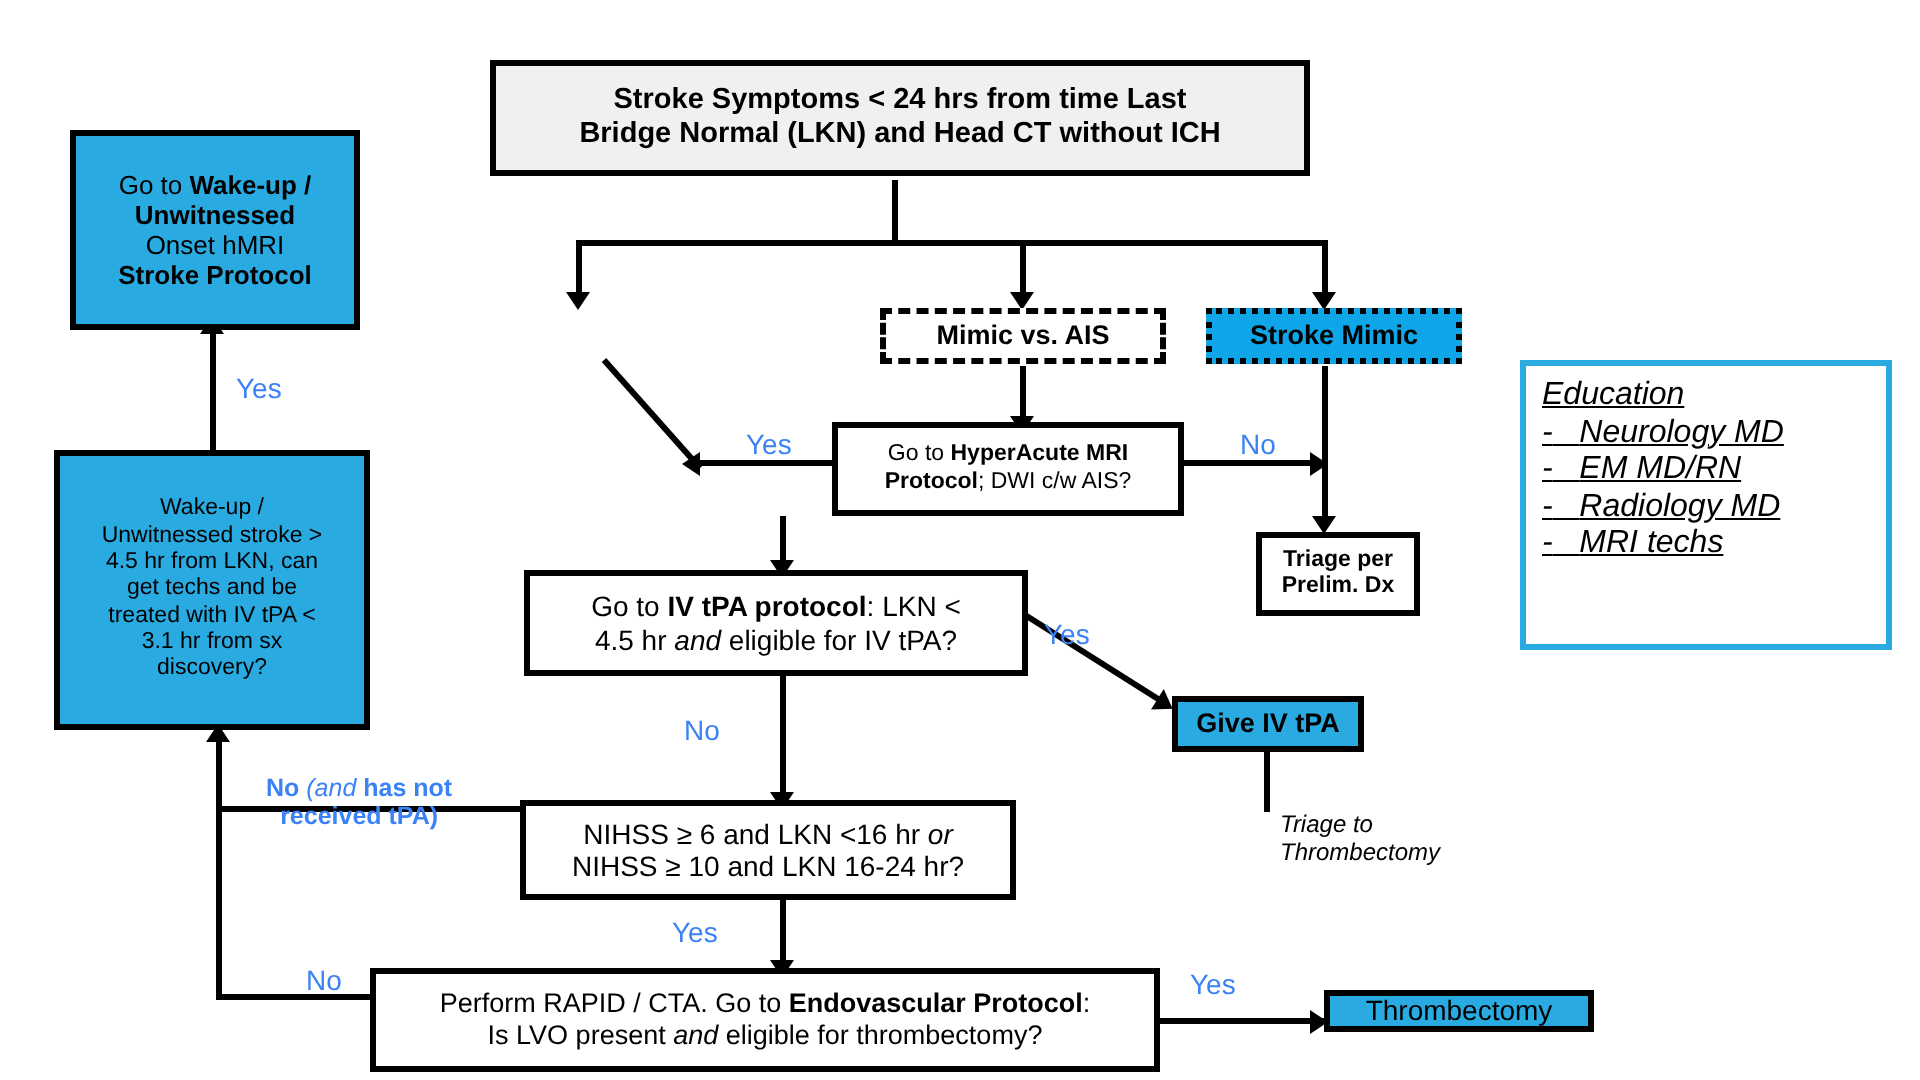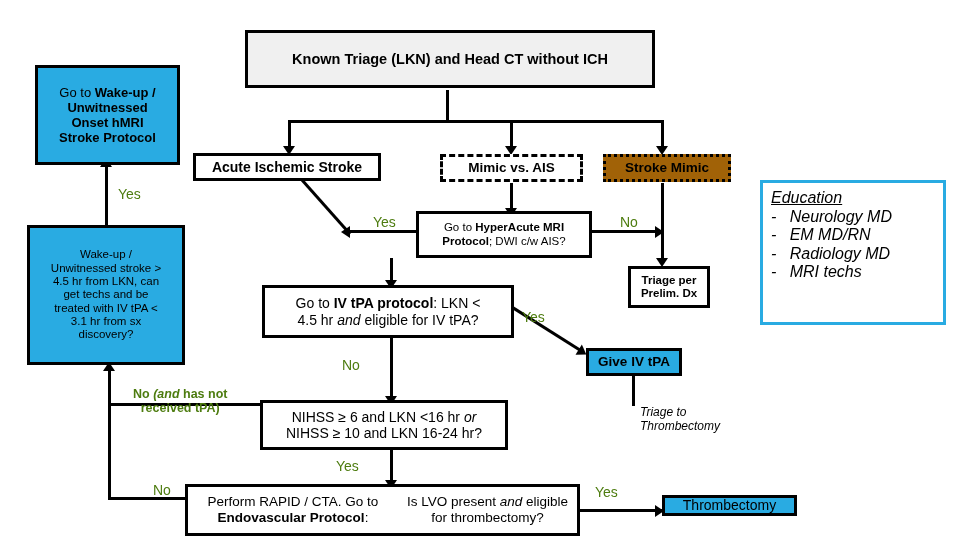--- a/index.html
+++ b/index.html
@@ -32,41 +32,41 @@
   .box-solid {
     border: 3px solid #000000;
     background: #ffffff;
   }
   .box-dashed {
     border: 3px dashed #000000;
     background: #ffffff;
   }
   .box-dotted {
     border: 3px dotted #000000;
-    background: #a16207;
+    background: #0ea5e9;
   }
   .box-grey {
     border: 3px solid #000000;
     background: #f0f0f0;
   }
   .box-blue {
     border: 3px solid #000000;
     background: #29abe2;
   }
   .box-edu {
     border: 3px solid #29abe2;
     background: #ffffff;
   }
   .plain {
     border: none;
     background: transparent;
   }
   .label {
     position: absolute;
-    color: #4d7c0f;
+    color: #3b82f6;
     background: transparent;
     z-index: 6;
     text-align: center;
     line-height: 1.1;
     white-space: nowrap;
   }
   .ln {
     position: absolute;
     background: #000000;
     z-index: 2;
@@ -79,21 +79,21 @@
   }
   .arrow-d { border-left: 6px solid transparent; border-right: 6px solid transparent; border-top: 9px solid #000; }
   .arrow-u { border-left: 6px solid transparent; border-right: 6px solid transparent; border-bottom: 9px solid #000; }
   .arrow-l { border-top: 6px solid transparent; border-bottom: 6px solid transparent; border-right: 9px solid #000; }
   .arrow-r { border-top: 6px solid transparent; border-bottom: 6px solid transparent; border-left: 9px solid #000; }
   .diag { position: absolute; z-index: 2; overflow: visible; }
   b { font-weight: bold; }
   i { font-style: italic; }
   .edu-title { text-decoration: underline; font-style: italic; font-weight: normal; }
   .edu-list { list-style: none; margin: 0; padding: 0; }
-  .edu-list li { font-style: italic; white-space: nowrap; }
+  .edu-list li { font-style: italic; white-space: nowrap; text-decoration: underline; }
   .edu-inner { display: block; text-align: left; padding: 6px 8px 4px 8px; width: 100%; }
 </style>
 </head>
 <body>
 
 <div id="canvas">
 
   <div class="ln" style="left:446px; top:90px; width:3px; height:32px;"></div>
 
   <div class="ln" style="left:288px; top:120px; width:376px; height:3px;"></div>
@@ -147,33 +147,31 @@
   <div class="ln" style="left:108px; top:497px; width:80px; height:3px;"></div>
   <div class="ln" style="left:108px; top:403px; width:3px; height:97px;"></div>
 
   <div class="ln" style="left:580px; top:509px; width:82px; height:3px;"></div>
   <div class="arrow-r" style="left:655px; top:505px;"></div>
 
   <div class="ln" style="left:105px; top:165px; width:3px; height:60px;"></div>
   <div class="arrow-u" style="left:100px; top:158px;"></div>
 
   <div class="node box-grey" style="left:245px; top:30px; width:410px; height:58px; font-size:14.5px; font-weight:bold; flex-direction:column;">
-    <div>Known Triage (LKN) and Head CT without ICH</div>
+    <div>Stroke Symptoms &lt; 24 hrs from time Last</div>
+    <div>Bridge Normal (LKN) and Head CT without ICH</div>
   </div>
 
   <div class="node box-blue" style="left:35px; top:65px; width:145px; height:100px; font-size:13px; flex-direction:column;">
     <div><span>Go to </span><b>Wake-up /</b></div>
     <div style="font-weight:bold;">Unwitnessed</div>
-    <div style="font-weight:bold;">Onset hMRI</div>
+    <div style="font-weight:normal;">Onset hMRI</div>
     <div style="font-weight:bold;text-align:center;">Stroke Protocol</div>
   </div>
 
-  <div class="node box-solid" style="left:193px; top:153px; width:188px; height:28px; font-size:14px; font-weight:bold;">
-    <span>Acute Ischemic Stroke</span>
-  </div>
 
   <div class="node box-dashed" style="left:440px; top:154px; width:143px; height:28px; font-size:13.5px; font-weight:bold;">
     <span>Mimic vs. AIS</span>
   </div>
 
   <div class="node box-dotted" style="left:603px; top:154px; width:128px; height:28px; font-size:13.5px; font-weight:bold;">
     <span>Stroke Mimic</span>
   </div>
 
   <div class="node box-blue" style="left:27px; top:225px; width:158px; height:140px; font-size:11.5px; flex-direction:column;">
@@ -208,21 +206,21 @@
   <div class="node plain" style="left:640px; top:403px; width:120px; height:34px; font-size:12px; font-style:italic; flex-direction:column; align-items:flex-start; justify-content:center; text-align:left;">
     <div>Triage to</div>
     <div>Thrombectomy</div>
   </div>
 
   <div class="node box-solid" style="left:260px; top:400px; width:248px; height:50px; font-size:14px; flex-direction:column;">
     <div><span>NIHSS </span><span>≥</span><span> 6 and LKN &lt;16 hr </span><i>or</i></div>
     <div><span>NIHSS </span><span>≥</span><span> 10 and LKN 16-24 hr?</span></div>
   </div>
 
-  <div class="node box-solid" style="left:185px; top:484px; width:395px; height:52px; font-size:13.5px; flex-direction:row;">
+  <div class="node box-solid" style="left:185px; top:484px; width:395px; height:52px; font-size:13.5px; flex-direction:column;">
     <div><span>Perform RAPID / CTA.  Go to </span><b>Endovascular Protocol</b><span>:</span></div>
     <div><span>Is LVO present </span><i>and</i><span> eligible for thrombectomy?</span></div>
   </div>
 
   <div class="node box-blue" style="left:662px; top:495px; width:135px; height:21px; font-size:14px; font-weight:normal;">
     <span>Thrombectomy</span>
   </div>
 
   <div class="node box-edu" style="left:760px; top:180px; width:186px; height:145px; font-size:16px; align-items:flex-start; justify-content:flex-start;">
     <div class="edu-inner">
@@ -240,21 +238,21 @@
 
   <div class="label" style="left:373px; top:215px; font-size:14px;">Yes</div>
 
   <div class="label" style="left:620px; top:215px; font-size:14px;">No</div>
 
   <div class="label" style="left:522px; top:310px; font-size:14px;">Yes</div>
 
   <div class="label" style="left:342px; top:358px; font-size:14px;">No</div>
 
   <div class="label" style="left:133px; top:388px; font-size:12.5px; font-weight:bold; text-align:center;">
-    <div><span>No </span><i style="font-weight:bold;">(and</i><span> has not</span></div>
+    <div><span>No </span><i style="font-weight:normal;">(and</i><span> has not</span></div>
     <div>received tPA)</div>
   </div>
 
   <div class="label" style="left:336px; top:459px; font-size:14px;">Yes</div>
 
   <div class="label" style="left:153px; top:483px; font-size:14px;">No</div>
 
   <div class="label" style="left:595px; top:485px; font-size:14px;">Yes</div>
 
 </div>

